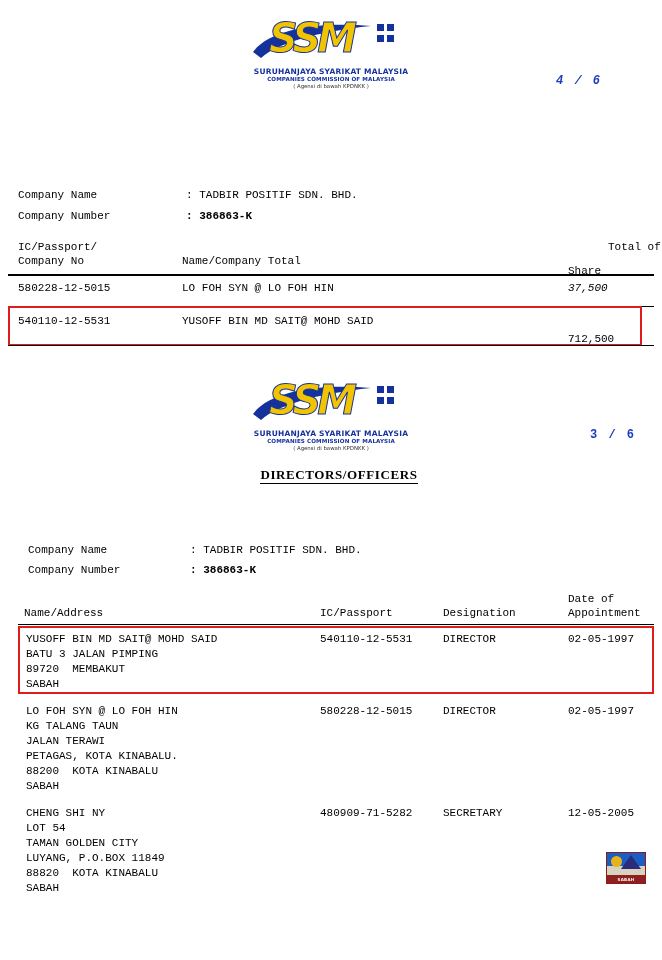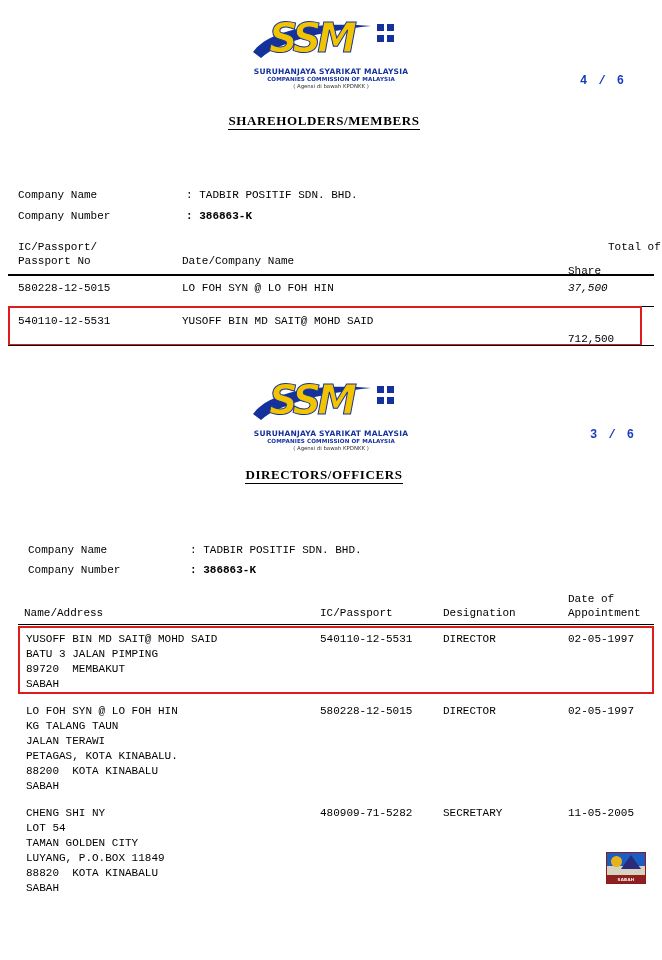--- a/index.html
+++ b/index.html
@@ -197,34 +197,31 @@
           <i class="d2"></i>
           <i class="d3"></i>
           <i class="d4"></i>
       </div>
     </div>
     <div class="logo-line1">SURUHANJAYA SYARIKAT MALAYSIA</div>
     <div class="logo-line2">COMPANIES COMMISSION OF MALAYSIA</div>
     <div class="logo-line3">( Agensi di bawah KPDNKK )</div>
   </div>
 
-  <div class="page-num" style="left:580px; top:74px;">4 / 6</div>
-
-  <div class="section-title" style="top:113px;">
-    <span>SHAREHOLDERS/MEMBERS</span>
-  </div>
+  <div class="page-num" style="left:556px; top:74px;font-style:italic;">4 / 6</div>
+
 
   <div class="mono" style="left:18px; top:188px;">Company Name</div>
   <div class="mono" style="left:186px; top:188px;">: TADBIR POSITIF SDN. BHD.</div>
   <div class="mono" style="left:18px; top:209px;">Company Number</div>
   <div class="mono bold" style="left:186px; top:209px;">: 386863-K</div>
 
   <div class="mono" style="left:18px; top:240px;">IC/Passport/</div>
-  <div class="mono" style="left:18px; top:254px;">Passport No</div>
-  <div class="mono" style="left:182px; top:254px;">Date/Company Name</div>
+  <div class="mono" style="left:18px; top:254px;">Company No</div>
+  <div class="mono" style="left:182px; top:254px;">Name/Company Total</div>
   <div class="mono" style="left:568px; top:240px;margin-left:40px;">Total of</div>
   <div class="mono" style="left:568px; top:264px;">Share</div>
 
   <div class="rule thick" style="left:8px; top:274px; width:646px;"></div>
 
   <div class="mono" style="left:18px; top:281px;">580228-12-5015</div>
   <div class="mono" style="left:182px; top:281px;">LO FOH SYN @ LO FOH HIN</div>
   <div class="mono" style="left:568px; top:281px;font-style:italic;">37,500</div>
 
   <div class="rule" style="left:8px; top:306px; width:646px;"></div>
@@ -249,21 +246,21 @@
           <i class="d4"></i>
       </div>
     </div>
     <div class="logo-line1">SURUHANJAYA SYARIKAT MALAYSIA</div>
     <div class="logo-line2">COMPANIES COMMISSION OF MALAYSIA</div>
     <div class="logo-line3">( Agensi di bawah KPDNKK )</div>
   </div>
 
   <div class="page-num" style="left:590px; top:428px;">3 / 6</div>
 
-  <div class="section-title" style="top:467px;">
+  <div class="section-title" style="top:467px;padding-left:15px;">
     <span>DIRECTORS/OFFICERS</span>
   </div>
 
   <div class="mono" style="left:28px; top:543px;">Company Name</div>
   <div class="mono" style="left:190px; top:543px;">: TADBIR POSITIF SDN. BHD.</div>
   <div class="mono" style="left:28px; top:563px;">Company Number</div>
   <div class="mono bold" style="left:190px; top:563px;">: 386863-K</div>
 
   <div class="mono" style="left:24px; top:606px;">Name/Address</div>
   <div class="mono" style="left:320px; top:606px;">IC/Passport</div>
@@ -293,21 +290,21 @@
   <div class="mono" style="left:568px; top:704px;">02-05-1997</div>
 
   <div class="mono" style="left:26px; top:806px;">CHENG SHI NY
 LOT 54
 TAMAN GOLDEN CITY
 LUYANG, P.O.BOX 11849
 88820  KOTA KINABALU
 SABAH</div>
   <div class="mono" style="left:320px; top:806px;">480909-71-5282</div>
   <div class="mono" style="left:443px; top:806px;">SECRETARY</div>
-  <div class="mono" style="left:568px; top:806px;">11-05-2005</div>
+  <div class="mono" style="left:568px; top:806px;">12-05-2005</div>
 
   <div class="emblem" style="left:606px; top:852px;">
     <div class="sun"></div>
     <div class="mount"></div>
     <div class="cap">SABAH</div>
   </div>
 
 </div>
 
 </body></html>

